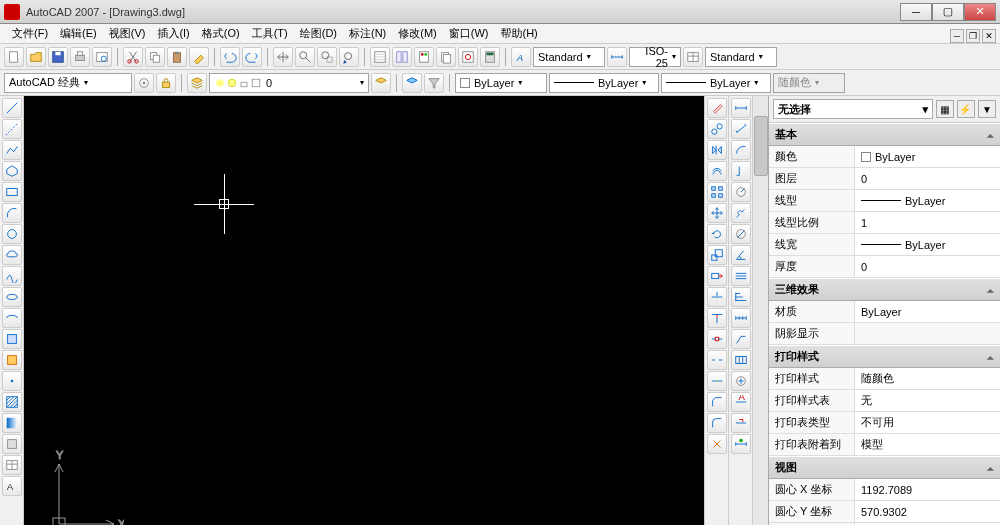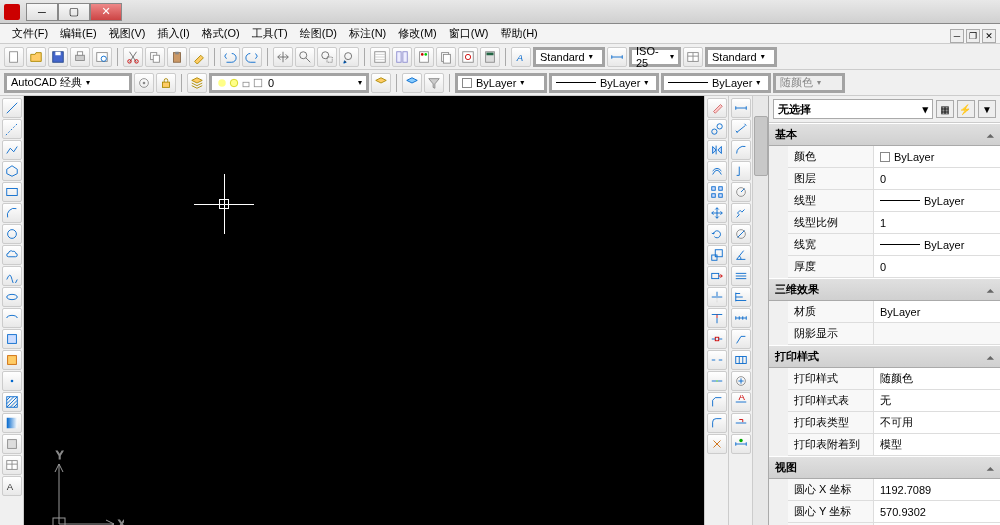--- a/index.html
+++ b/index.html
@@ -14,21 +14,21 @@
 
 .menubar { height: 20px; background: #f4f4f4; display: flex; align-items: flex-end; padding: 0 6px; border-bottom: 1px solid #ccc; position: relative; }
 .menubar .item { padding: 2px 6px; cursor: pointer; }
 .mdi-controls { position: absolute; right: 4px; display: flex; gap: 2px; }
 .mdi-controls span { width: 14px; height: 14px; border: 1px solid #aaa; background: #eee; display: flex; align-items: center; justify-content: center; font-size: 9px; cursor: pointer; }
 
 .toolbar-row { height: 26px; background: #f0f0f0; border-bottom: 1px solid #ccc; display: flex; align-items: center; padding: 0 4px; gap: 2px; }
 .tbtn { width: 20px; height: 20px; border: 1px solid #ccc; background: linear-gradient(#fff,#e8e8e8); display: flex; align-items: center; justify-content: center; cursor: pointer; border-radius: 2px; }
 .tbtn svg { width: 14px; height: 14px; }
 .tsep { width: 1px; height: 18px; background: #aaa; margin: 0 3px; }
-.tcombo { height: 20px; border: 3px solid #a3a3a3; background: #fff; display: flex; align-items: center; padding: 0 4px; cursor: pointer; }
+.tcombo { height: 20px; border: 1px solid #a3a3a3; background: #fff; display: flex; align-items: center; padding: 0 4px; cursor: pointer; text-align: right; }
 .tcombo .arrow { margin-left: 4px; font-size: 8px; }
 
 .main-area { display: flex; height: 455px; }
 .vtoolbar { width: 24px; background: #f0f0f0; border-right: 1px solid #ccc; display: flex; flex-direction: column; align-items: center; padding: 2px 0; gap: 1px; }
 .vtoolbar .tbtn { width: 20px; height: 20px; }
 
 .canvas-area { flex: 1; background: #000; position: relative; }
 .crosshair { position: absolute; left: 200px; top: 108px; }
 .crosshair .h { position: absolute; width: 60px; height: 1px; background: #fff; left: -30px; top: 0; }
 .crosshair .v { position: absolute; width: 1px; height: 60px; background: #fff; left: 0; top: -30px; }
@@ -40,34 +40,35 @@
 .right-vtoolbars { display: flex; }
 .right-vtoolbars .vtoolbar { border-left: 1px solid #ccc; border-right: none; }
 
 .properties-panel { width: 232px; background: #f0f0f0; border-left: 1px solid #aaa; display: flex; flex-direction: column; overflow-y: auto; }
 .prop-header { display: flex; align-items: center; padding: 3px 4px; gap: 3px; border-bottom: 1px solid #ccc; }
 .prop-header .combo { flex: 1; height: 20px; border: 1px solid #aaa; background: #fff; display: flex; align-items: center; padding: 0 4px; font-weight: bold; }
 .prop-header .hbtn { width: 18px; height: 18px; border: 1px solid #aaa; background: #eee; cursor: pointer; display:flex;align-items:center;justify-content:center;font-size:10px; }
 
 .prop-section-header { background: linear-gradient(#e0e0e0,#d0d0d0); padding: 3px 6px; font-weight: bold; border-top: 1px solid #fff; border-bottom: 1px solid #aaa; display: flex; justify-content: space-between; align-items: flex-end; }
 .prop-section-header .collapse { font-size: 9px; color: #666; cursor: pointer; }
-.prop-row { display: flex; border-bottom: 1px solid #ddd; background: #f8f8f8; margin-left: 19px; }
+.prop-row { display: flex; border-bottom: 1px solid #ddd; background: #f8f8f8; }
 .prop-row .label { width: 86px; padding: 3px 6px; border-right: 1px solid #ddd; }
 .prop-row .value { flex: 1; padding: 3px 6px; background: #fff; display: flex; align-items: center; gap: 4px; }
 .prop-row .swatch { width: 10px; height: 10px; border: 1px solid #888; background: #fff; display: inline-block; }
 .prop-row .lineswatch { width: 40px; height: 1px; background: #000; display: inline-block; }
 
 .scrollbar-v { width: 16px; background: #e8e8e8; border-left: 1px solid #ccc; position: relative; }
 .scrollbar-v .thumb { position: absolute; width: 14px; left: 1px; top: 20px; height: 60px; background: #c8c8c8; border: 1px solid #aaa; border-radius: 2px; }
 </style>
 </head>
 <body>
 
 <div class="titlebar">
   <div class="icon"></div>
+  <div class="title">AutoCAD 2007 - [Drawing3.dwg]</div>
   <div class="window-controls">
     <div class="btn">─</div>
     <div class="btn">▢</div>
     <div class="btn close">✕</div>
   </div>
 </div>
 
 <div class="menubar">
   <span class="item">文件(F)</span>
   <span class="item">编辑(E)</span>

